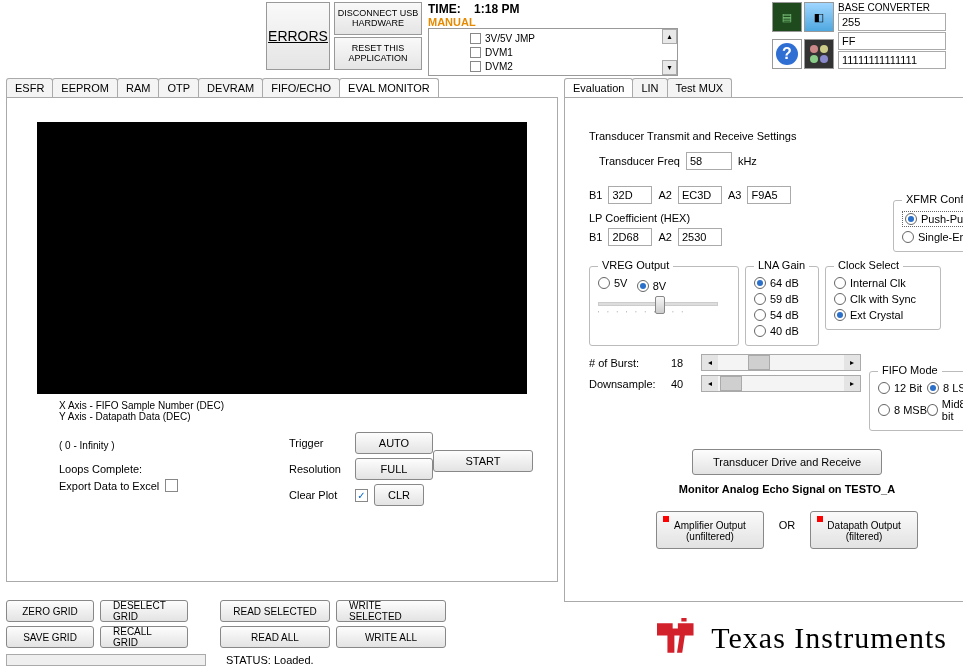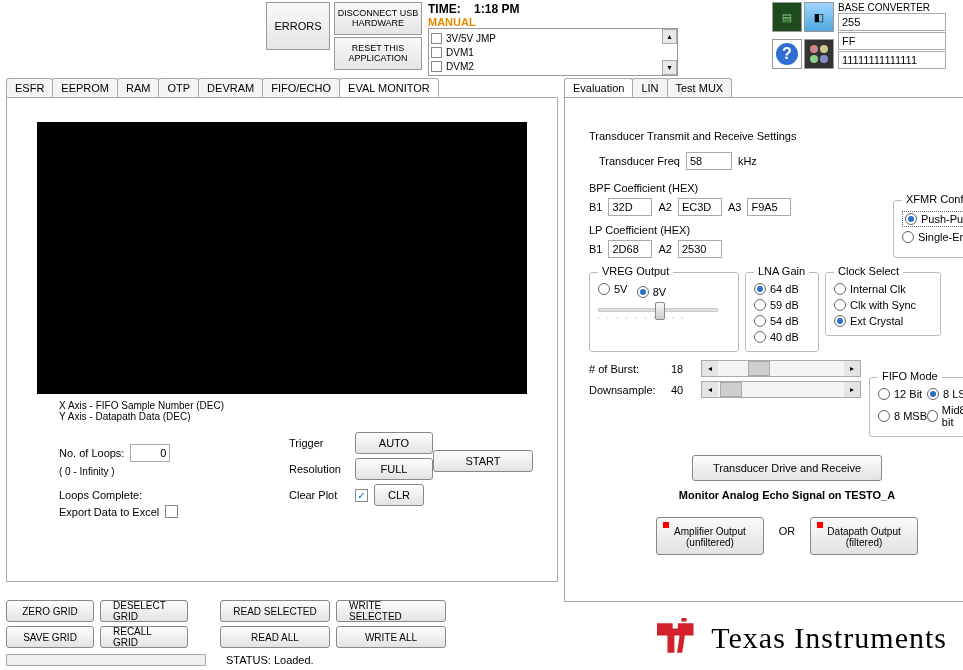--- a/index.html
+++ b/index.html
@@ -14,26 +14,27 @@
     color: #000;
   }
   .top-row {
     display: flex;
     padding: 2px 6px 0 6px;
     gap: 4px;
     height: 74px;
   }
   .errors-btn {
     margin-left: 260px;
-    width: 64px; height: 48px;
+    width: 64px; height: 68px;
     border: 1px solid #999;
     background: linear-gradient(#f9f9f9,#e5e5e5);
-    font-size: 11px;
+    font-size: 14px;
     display:flex;align-items:center;justify-content:center;
     cursor:pointer;
+    text-decoration:underline;
   }
   .top-btn {
     width: 88px; height: 33px;
     border:1px solid #999;
     background: linear-gradient(#f9f9f9,#e5e5e5);
     font-size: 9px;
     text-align:center;
     display:flex;align-items:center;justify-content:center;
     cursor:pointer;
     line-height:1.1;
@@ -41,20 +42,21 @@
   .top-btn-col { display:flex;flex-direction:column;gap:2px;}
   .time-panel { margin-left:2px; }
   .time-line { font-weight:bold;font-size:12px;}
   .manual { font-weight:bold;color:#e68a00;font-size:11px;}
   .list-box {
     width: 250px;height:48px;
     border:1px solid #999;
     background:#fff;
     overflow:hidden;
     position:relative;
+    padding-left:39px;
   }
   .list-box-inner {
     padding:2px;
   }
   .list-row { display:flex;align-items:center;gap:4px;font-size:10px;height:14px;}
   .chk { width:11px;height:11px;border:1px solid #888;background:#fff;}
   .scroll-up,.scroll-down {
     position:absolute;right:0;width:15px;height:15px;
     background:#e8e8e8;border:1px solid #aaa;
     display:flex;align-items:center;justify-content:center;font-size:8px;
@@ -275,24 +277,20 @@
       <div class="tab active">EVAL MONITOR</div>
     </div>
     <div class="tab-body left-body">
       <div class="plot"></div>
       <div style="margin-left:28px;">
         <div class="small-txt">X Axis - FIFO Sample Number (DEC)</div>
         <div class="small-txt">Y Axis - Datapath Data (DEC)</div>
       </div>
       <div style="display:flex;">
         <div style="margin-left:28px;margin-top:18px;width:190px;">
-          <div class="ctrl-row">
-            <span>No. of Loops:</span>
-            <input class="txt" style="width: 40px; text-align: right;" value="0">
-          </div>
           <div class="small-txt">( 0 - Infinity )</div>
           <div class="ctrl-row" style="margin-top:12px;">
             <span>Loops Complete:</span>
           </div>
           <div class="ctrl-row">
             <span>Export Data to Excel</span>
             <span class="checkbox"></span>
           </div>
         </div>
         <div style="margin-left:40px;margin-top:6px;">
@@ -328,21 +326,20 @@
         <div>Transducer Transmit and Receive Settings</div>
         <div class="ctrl-row" style="margin-top:10px;margin-left:10px;">
           <span>Transducer Freq</span>
           <input class="txt" style="width: 46px;" value="58">
           <span>kHz</span>
         </div>
       </div>
 
       <div style="display:flex;gap:8px;">
         <div style="flex:1;">
-          <div>BPF Coefficient (HEX)</div>
           <div class="ctrl-row">
             <span>B1</span>
             <input class="txt" style="width: 44px;" value="32D">
             <span>A2</span>
             <input class="txt" style="width: 44px;" value="EC3D">
             <span>A3</span>
             <input class="txt" style="width: 44px;" value="F9A5">
           </div>
           <div style="margin-top:8px;">LP Coefficient (HEX)</div>
           <div class="ctrl-row">

